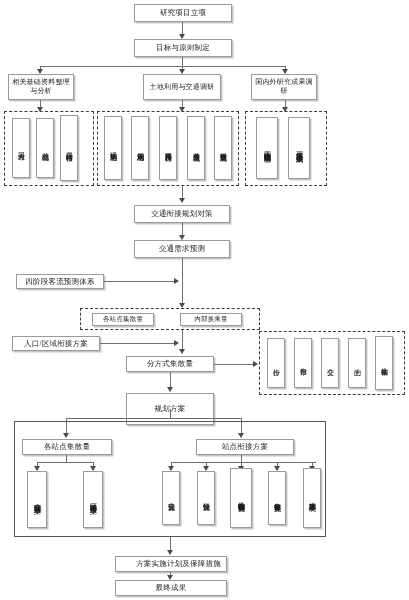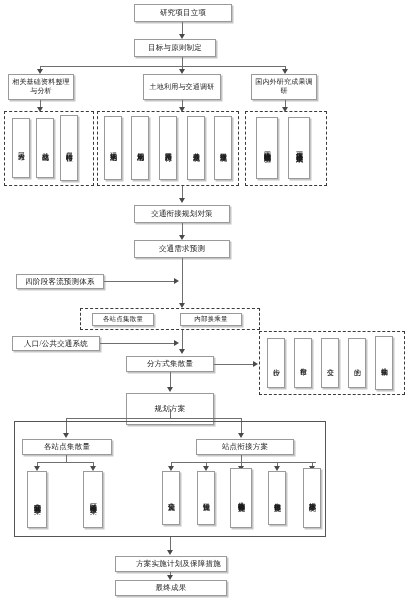--- a/index.html
+++ b/index.html
@@ -88,21 +88,21 @@
 </head>
 <body>
 
 <div id="canvas">
 
   <div class="box wide" style="left:134px;top:4px;width:98px;height:18px;">研究项目立项</div>
 
   <div class="vline" style="left:182px;top:22px;height:14px;"></div>
   <div class="arrow-down" style="left:179px;top:34px;"></div>
 
-  <div class="box wide" style="left:134px;top:39px;width:82px;height:18px;">目标与原则制定</div>
+  <div class="box wide" style="left:134px;top:39px;width:98px;height:18px;">目标与原则制定</div>
 
   <div class="vline" style="left:182px;top:57px;height:9px;"></div>
   <div class="hline" style="left:40px;top:66px;width:245px;"></div>
   <div class="vline" style="left:40px;top:66px;height:5px;"></div>
   <div class="arrow-down" style="left:37px;top:69px;"></div>
   <div class="vline" style="left:182px;top:66px;height:5px;"></div>
   <div class="arrow-down" style="left:179px;top:69px;"></div>
   <div class="vline" style="left:285px;top:66px;height:5px;"></div>
   <div class="arrow-down" style="left:282px;top:69px;"></div>
 
@@ -152,21 +152,21 @@
   <div class="hline" style="left:104px;top:281px;width:73px;"></div>
   <div class="arrow-right" style="left:174px;top:278px;"></div>
 
   <div class="dashgroup" style="left:80px;top:308px;width:180px;height:22px;"></div>
   <div class="box" style="left:92px;top:313px;width:62px;height:13px;font-size:6.5px;">各站点集散量</div>
   <div class="box" style="left:180px;top:313px;width:62px;height:13px;font-size:6.5px;">内部换乘量</div>
 
   <div class="vline" style="left:182px;top:330px;height:22px;"></div>
   <div class="arrow-down" style="left:179px;top:349px;"></div>
 
-  <div class="box wide" style="left:12px;top:336px;width:88px;height:15px;">人口/公共交通系统</div>
+  <div class="box wide" style="left:12px;top:336px;width:88px;height:15px;">人口/区域衔接方案</div>
   <div class="hline" style="left:100px;top:343px;width:77px;"></div>
   <div class="arrow-right" style="left:174px;top:340px;"></div>
 
   <div class="box wide" style="left:126px;top:356px;width:88px;height:16px;">分方式集散量</div>
 
   <div class="hline" style="left:214px;top:364px;width:42px;"></div>
   <div class="arrow-right" style="left:253px;top:361px;"></div>
 
   <div class="dashgroup" style="left:259px;top:331px;width:146px;height:64px;"></div>
   <div class="box vert" style="left:267px;top:338px;width:18px;height:50px;">步行</div>

